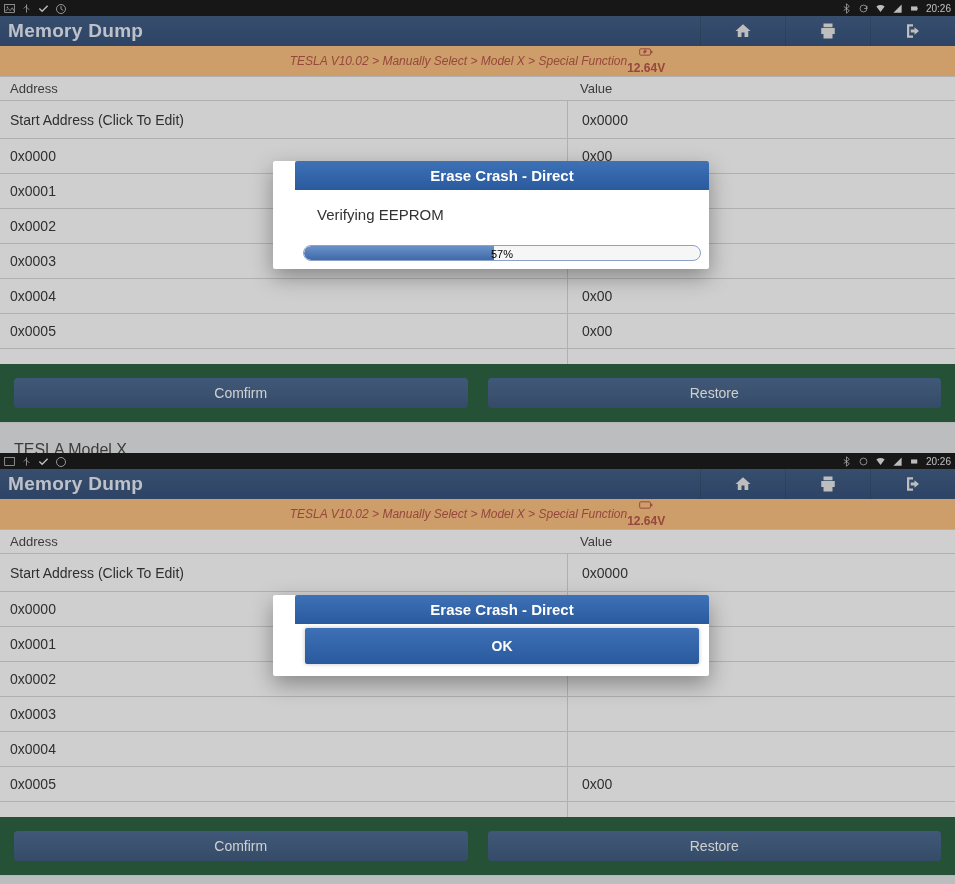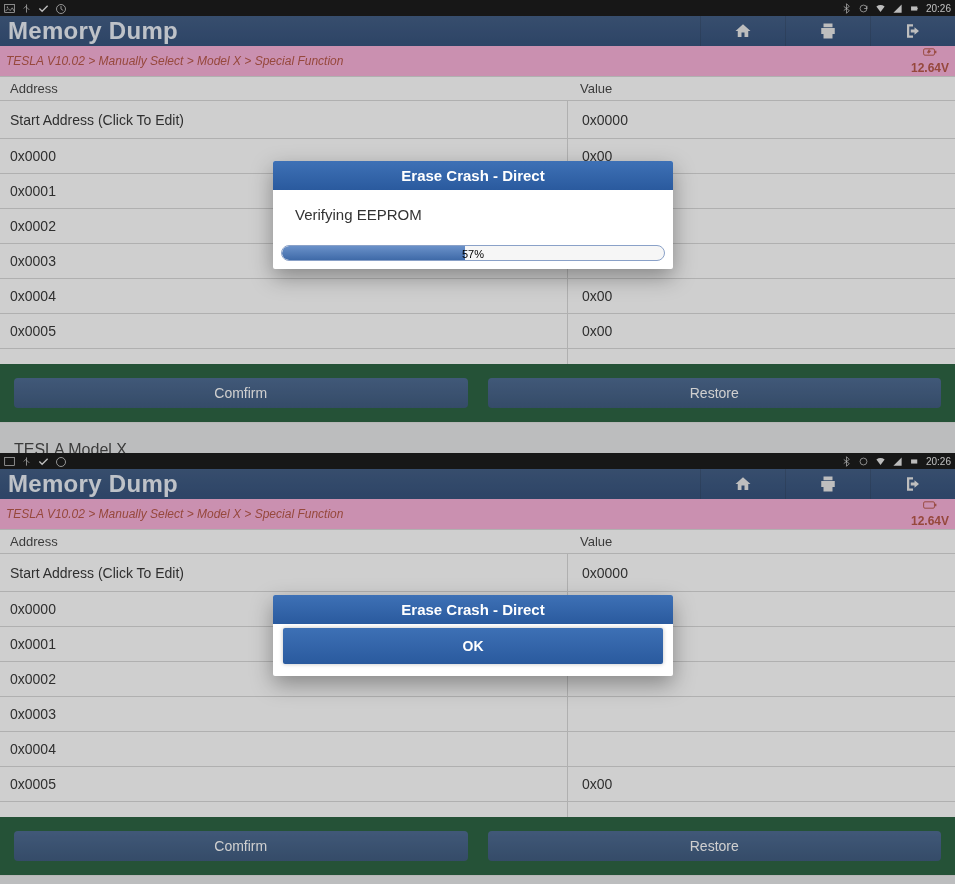--- a/index.html
+++ b/index.html
@@ -30,43 +30,43 @@
   .sb-icon { width:11px; height:11px; display:inline-block;}
   .titlebar {
     background: linear-gradient(#2d4c78, #1f3f6e);
     height: 30px;
     display: flex;
     justify-content: space-between;
     align-items: center;
     color: #e8edf5;
   }
   .titlebar .title {
-    font-size: 24px;
+    font-size: 19px;
     font-weight: bold;
     padding-left: 8px;
     letter-spacing: 0.3px;
   }
   .titlebar .actions { display: flex; }
   .ticon {
     width: 85px;
     height: 30px;
     display: flex;
     justify-content: center;
     align-items: center;
     border-left: 1px solid rgba(0,0,0,0.15);
     cursor: pointer;
   }
   .ticon svg { fill:#e8e8e8;}
   .breadcrumb-row {
     display: flex;
-    justify-content: space-between;
+    justify-content: center;
     align-items: center;
     padding: 1px 6px;
     font-size: 12px;
-    background:#f9a8d4;
+    background:#fdba74;
     color:#b04434;
   }
   .breadcrumb-row .breadcrumb { font-style: italic; }
   .breadcrumb-row .volt { color:#b04434; font-weight:bold; display:flex; align-items:center; gap:4px;flex-direction:column;}
   .header-row {
     display:flex;
     font-size:13px;
     color:#333;
     border-top:1px solid #d5d5d5;
     background:#fff;
@@ -124,24 +124,25 @@
   .nicon.green svg { stroke:#2cd63e; fill:none;}
   .dim-overlay {
     position:absolute;
     top:0;left:0;right:0;bottom:0;
     background: rgba(82,82,82,0.28);
     pointer-events:none;
   }
   .modal {
     position:absolute;
     left:273px;
-    width:400px;
+    width:436px;
     background:#fff;
     box-shadow: 0 8px 22px rgba(0,0,0,0.35);
     border-radius:2px;
+    padding-left:22px;
   }
   .modal.m1 { top:161px;}
   .modal.m2 { top:600px;}
   .modal-header {
     background: linear-gradient(#3e71b6, #2a5a9e);
     color:#fff;
     font-weight:bold;
     font-size:15px;
     text-align:center;
     padding: 6px 0;

